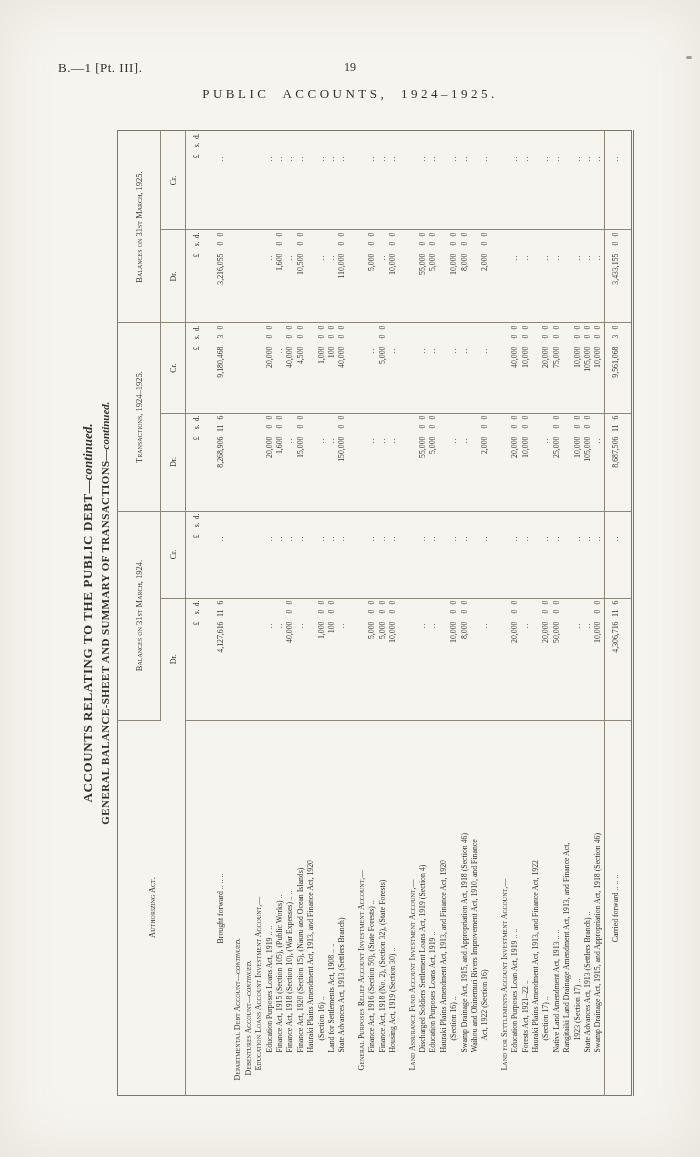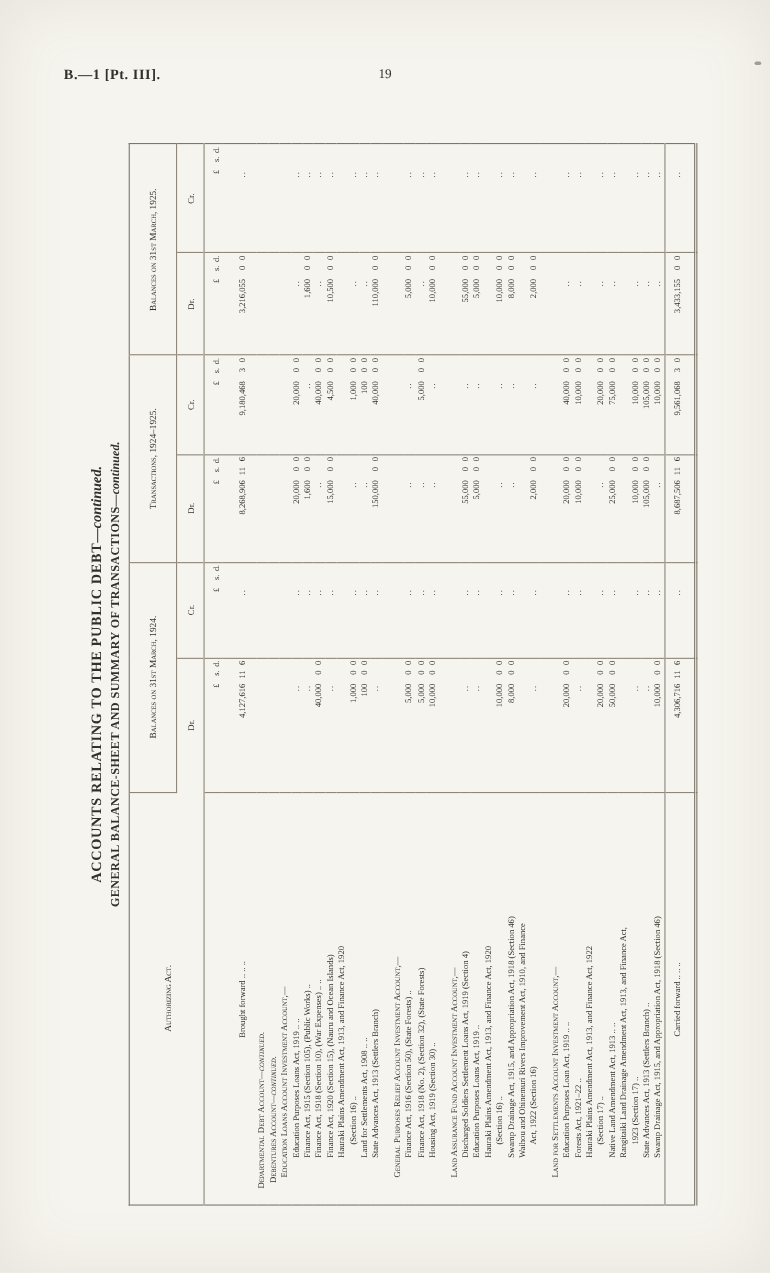--- a/index.html
+++ b/index.html
@@ -3,21 +3,21 @@
 <meta charset="utf-8">
 <style>
   html,body{margin:0;padding:0;}
   body{
     width:700px;height:1157px;position:relative;overflow:hidden;
     background:#f6f4ee;
     font-family:"Liberation Serif","DejaVu Serif",serif;
     color:#33302a;
   }
   .page{position:absolute;inset:0;box-shadow:inset 0 0 60px rgba(120,110,90,.12);}
-  .doc-ref{position:absolute;left:58px;top:60px;font-size:13px;letter-spacing:.5px;font-weight:bold;}
+  .doc-ref{position:absolute;left:58px;top:60px;font-size:13px;letter-spacing:.5px;}
   .page-num{position:absolute;left:0;right:0;top:60px;text-align:center;font-size:12px;}
   .page-header{position:absolute;left:0;right:0;top:86px;text-align:center;font-size:13px;
     letter-spacing:3.5px;word-spacing:7px;}
   .smudge{position:absolute;right:8px;top:56px;width:6px;height:3px;background:#6b675f;border-radius:2px;opacity:.6;}
 
   
   .rot{
     position:absolute;left:80px;top:1098px;width:970px;height:586px;
     transform:rotate(-90deg);transform-origin:0 0;
   }
@@ -53,20 +53,21 @@
   tr.gap td{padding-top:9px;}
   tr.first td{padding-top:14px;padding-bottom:7px;}
   tfoot td{border-top:1px solid #8d8679;padding-top:6px;padding-bottom:11px;font-size:7.8px;}
 </style>
 </head>
 <body>
 
 <div class="page">
   <div class="doc-ref">B.—1 [Pt. III].</div>
   <div class="page-num">19</div>
+  <div class="page-header">PUBLIC ACCOUNTS, 1924–1925.</div>
   <div class="smudge"></div>
 
   <div class="rot">
     <div class="t1"><span>ACCOUNTS RELATING TO THE PUBLIC DEBT</span><span class="cont">—continued.</span></div>
     <div class="t2"><span>GENERAL BALANCE-SHEET AND SUMMARY OF TRANSACTIONS</span><span class="cont">—continued.</span></div>
 
     <table>
       <colgroup>
         <col style="width:375px">
           <col style="width:122px">

